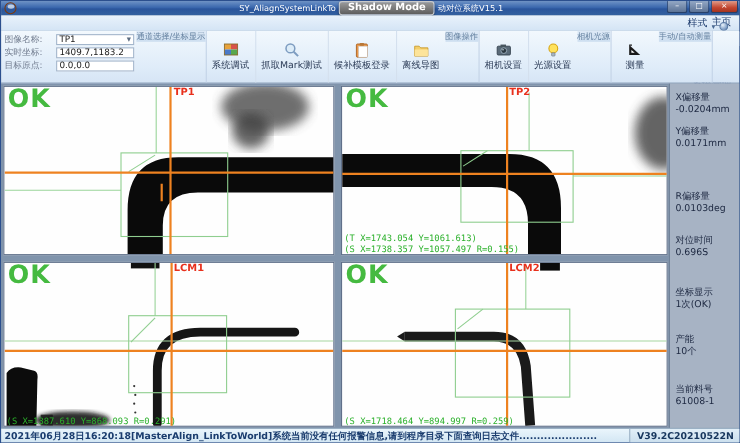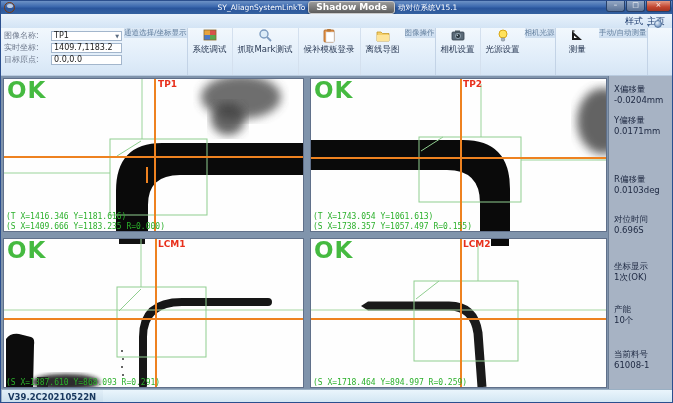--- a/index.html
+++ b/index.html
@@ -49,21 +49,21 @@
     line-height:10px; background:linear-gradient(#dde9f6,#cddef0); }
   
   .fields { width:123px; padding:2px 2px 0 3px; }
   .frow { display:flex; align-items:center; height:11px; margin-bottom:1px; }
   .flabel { width:47px; font-size:8px; color:#707b8e; white-space:nowrap; }
   .ffield { flex:1; height:10px; background:#fff; border:1px solid #a3b6cc; font-size:8px;
     color:#1a1a1a; display:flex; align-items:center; padding:0 2px; white-space:nowrap; }
   .ffield .caret { margin-left:auto; font-size:5px; color:#5a6b80; }
   
   .rbtn { display:flex; flex-direction:column; align-items:center; justify-content:flex-start;
-    padding:0 5px 0 5px; font-size:8.5px; color:#2a3a55; border-right:1px solid #d4e0ee;
+    padding:10px 5px 0 5px; font-size:8.5px; color:#2a3a55; border-right:1px solid #d4e0ee;
     white-space:nowrap; cursor:default; }
   .rbtn:last-child { border-right:none; }
   .rbtn svg { width:16px; height:15px; margin-bottom:1px; }
   .rgroup.measure .rgroup-content { justify-content:center; }
   .ribbon-spacer { flex:1; }
 
   
   .main { position:absolute; left:0; top:75px; width:673px; height:400px; background:#8094ac; }
   .quad { position:absolute; background:#fefefe; border:1px solid #60708a; overflow:hidden; }
   .quad svg.art { position:absolute; left:0; top:0; }
@@ -239,24 +239,20 @@
         <line x1="138" y1="0" x2="138" y2="60" stroke="#9ad49a" stroke-width="1"></line>
         <line x1="0" y1="94" x2="106" y2="94" stroke="#9ad49a" stroke-width="1"></line>
         <rect x="106" y="60" width="97" height="76" fill="none" stroke="#8fce8f" stroke-width="1"></rect>
         <line x1="113" y1="77" x2="137" y2="62" stroke="#8fce8f" stroke-width="1"></line>
         <line x1="143" y1="88" x2="143" y2="104" stroke="#ee8220" stroke-width="2"></line>
         <line x1="151" y1="0" x2="151" y2="154" stroke="#ee8220" stroke-width="2"></line>
         <line x1="0" y1="78" x2="301" y2="78" stroke="#ee8220" stroke-width="2"></line>
       </svg>
       <div class="ok-text">OK</div>
       <div class="cam-label" style="left:154px">TP1</div>
-      <div class="coords">
-        <div>(T X=1416.346 Y=1181.616)</div>
-        <div>(S X=1409.666 Y=1183.235 R=0.000)</div>
-      </div>
     </div>
 
     <div class="quad" style="left:309px;top:2px;width:297px;height:154px;">
       <svg class="art" width="297" height="154" viewBox="0 0 297 154">
         <defs>
             <filter id="blur2">
               <feGaussianBlur stdDeviation="5"></feGaussianBlur>
             </filter>
           </defs>
         <ellipse cx="292" cy="42" rx="26" ry="33" fill="#4a4a4a" opacity="0.85" filter="url(#blur2)"></ellipse>
@@ -353,16 +349,17 @@
           <div>10个</div>
       </div>
       <div class="sb-item" style="top:273px">
         <div>当前料号</div>
           <div>61008-1</div>
       </div>
     </div>
   </div>
 
   <div class="statusbar">
+    <div class="status-msg">2021年06月28日16:20:18[MasterAlign_LinkToWorld]系统当前没有任何报警信息,请到程序目录下面查询日志文件......................</div>
     <div class="status-version">V39.2C20210522N</div>
   </div>
 
 </div>
 
 </body></html>

